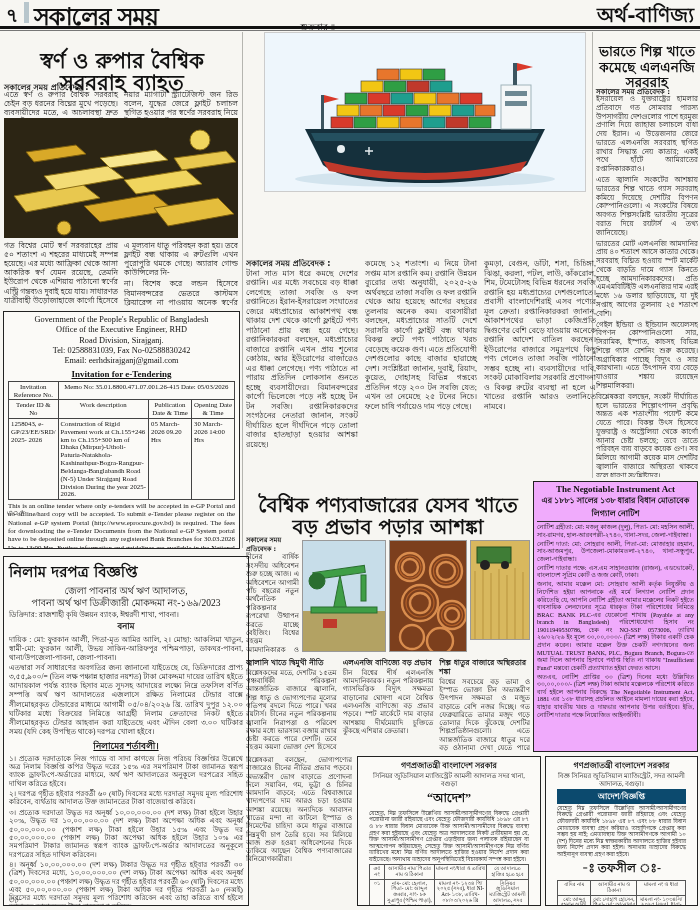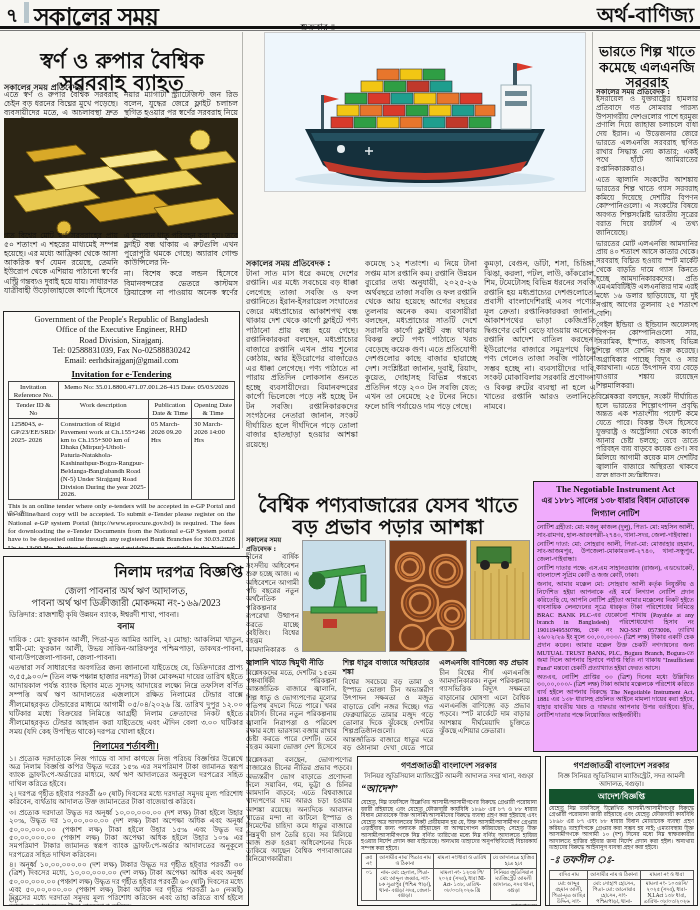--- a/index.html
+++ b/index.html
@@ -21,36 +21,36 @@
   
   .just p{margin:0 0 2px 0;text-align:justify;}
   .byline{font-weight:bold;font-size:8px;font-family:"DejaVu Sans",sans-serif;}
   
   .gold-h{position:absolute;left:4px;top:33px;width:236px;text-align:center;font-size:21px;line-height:1.05;
           font-weight:bold;font-family:"DejaVu Sans",sans-serif;}
   .gold-by{position:absolute;left:4px;top:81px;}
   .gold-top{position:absolute;left:4px;top:90px;width:234px;height:58px;font-size:7.6px;line-height:1.2;
             column-count:2;column-gap:6px;overflow:hidden;}
   .gold-fig{position:absolute;left:4px;top:118px;width:234px;height:120px;background:#2a2418;}
-  .gold-bot{position:absolute;left:4px;top:231px;width:234px;height:66px;font-size:7.6px;line-height:1.2;
+  .gold-bot{position:absolute;left:4px;top:241px;width:234px;height:66px;font-size:7.6px;line-height:1.2;
             column-count:2;column-gap:6px;overflow:hidden;}
   
   .tender{position:absolute;left:3px;top:311px;width:237px;height:238px;border:1.5px solid #222;background:#fbfaf7;
           font-family:"Liberation Serif",serif;padding:3px 4px;overflow:hidden;}
   .tender .org{text-align:center;font-size:8.3px;line-height:1.25;}
   .tender .invt{text-align:center;font-size:9px;font-weight:bold;text-decoration:underline;margin:2px 0;}
   .tender table{width:100%;border-collapse:collapse;font-size:6.8px;line-height:1.15;}
   .tender td,.tender th{border:1px solid #444;padding:1px 2px;vertical-align:top;text-align:left;font-weight:normal;}
   .tender .thc{text-align:center;}
   .tender .para{font-size:6.9px;line-height:1.2;text-align:justify;margin-top:2px;}
   .mark{position:absolute;font-size:9px;color:#444;font-style:italic;}
   
   .auction{position:absolute;left:3px;top:556px;width:246px;height:350px;border:1.5px solid #222;background:#fbfaf7;
            padding:3px 5px;overflow:hidden;}
-  .auction .t1{text-align:right;font-size:15px;font-weight:bold;font-family:"DejaVu Sans",sans-serif;}
+  .auction .t1{text-align:left;font-size:15px;font-weight:bold;font-family:"DejaVu Sans",sans-serif;}
   .auction .t2{text-align:center;font-size:9.5px;line-height:1.3;}
   .auction .ln{font-size:7.4px;line-height:1.25;text-align:justify;}
   .auction .vs{text-align:center;font-size:8.5px;font-weight:bold;margin:1px 0;}
   .auction .terms-t{text-align:center;font-size:9px;font-weight:bold;text-decoration:underline;margin:2px 0 1px;}
   
   .ship-fig{position:absolute;left:264px;top:32px;width:322px;height:160px;border:1px solid #ccc;background:#eaf4fb;}
   .main-h{position:absolute;left:246px;top:195px;width:350px;text-align:center;font-size:26px;line-height:1.12;
           font-weight:bold;font-family:"DejaVu Sans",sans-serif;}
   .main-body{position:absolute;left:246px;top:259px;width:350px;height:212px;display:flex;gap:7px;overflow:hidden;}
   .main-body .col{width:112px;font-size:7.8px;line-height:1.22;}
@@ -70,25 +70,25 @@
          font-weight:bold;font-family:"DejaVu Sans",sans-serif;}
   .lng-by{position:absolute;left:596px;top:86px;}
   .lng-body{position:absolute;left:596px;top:95px;width:102px;height:382px;font-size:7.2px;line-height:1.22;overflow:hidden;}
   
   .legal{position:absolute;left:533px;top:481px;width:165px;height:271px;border:1.5px solid #222;background:#f0abfc;
          padding:2px 3px;overflow:hidden;}
   .legal .te{ text-align:center;font-size:9px;font-weight:bold;}
   .legal .tb{text-align:center;font-size:8px;font-weight:bold;border-bottom:1px solid #333;padding-bottom:1px;margin-bottom:1px;}
   .legal p{font-size:6.2px;line-height:1.22;text-align:justify;margin:0 0 1.5px;}
   
-  .obox{position:absolute;top:756px;border:1.5px solid #222;background:#fbfaf7;padding:2px 3px;overflow:hidden;height:150px;}
+  .obox{position:absolute;top:756px;border:1.5px solid #222;background:#fbfaf7;padding:2px 11px;overflow:hidden;height:150px;}
   .obox .g1{text-align:center;font-size:8px;font-weight:bold;}
   .obox .g2{text-align:center;font-size:6.6px;line-height:1.2;}
-  .obox .ot{font-size:10px;font-weight:bold;margin:1px 0;font-style:italic;}
-  .obox .bar{background:#14532d;color:#fff;text-align:center;font-size:8px;font-weight:bold;margin:1px 0;padding:1px 0;}
+  .obox .ot{text-align:center;font-size:12px;font-weight:bold;margin:1px 0;}
+  .obox .bar{background:#0c4a6e;color:#fff;text-align:center;font-size:8px;font-weight:bold;margin:1px 0;padding:1px 0;}
   .obox p{font-size:5.6px;line-height:1.18;text-align:justify;margin:1px 0;}
   .obox table{width:100%;border-collapse:collapse;font-size:5.2px;line-height:1.15;}
   .obox td,.obox th{border:1px solid #555;padding:1px;text-align:center;vertical-align:top;font-weight:normal;}
   .obox .sig{text-align:right;font-size:5.8px;line-height:1.25;margin-top:2px;}
   .obox-a{left:357px;width:184px;}
   .obox-b{left:545px;width:153px;}
 </style>
 </head>
 <body>
 
@@ -318,27 +318,27 @@
       <circle cx="14" cy="24" r="5" fill="#222"></circle>
       <circle cx="34" cy="24" r="4" fill="#222"></circle>
     </svg>
   </figure>
 
   <div class="com-mid" data-name="commodity-sections">
     <div class="col just" data-name="commodity-section-1">
       <div class="subhead">জ্বালানি খাতে দ্বিমুখী নীতি</div>
       <p>বিশ্লেষকদের মতে, দেশটির ১৫তম পঞ্চবার্ষিকী পরিকল্পনা আন্তর্জাতিক বাজারে জ্বালানি, শিল্প ধাতু ও ভোগ্যপণ্যের মূল্যের গতিপথ বদলে দিতে পারে। খবর রয়টার্স। চীনের নতুন পরিকল্পনায় জ্বালানি নিরাপত্তা ও পরিবেশ রক্ষার মধ্যে ভারসাম্য বজায় রাখার চেষ্টা করতে পারে দেশটি। তবে বৃহত্তম কয়লা ভোক্তা দেশ হিসেবে এখনই এ জ্বালানির ওপর নির্ভরশীলতা কমাচ্ছে না।</p>
     </div>
+    <div class="col just" data-name="commodity-section-3">
+      <div class="subhead">এলএনজি বাণিজ্যে বড় প্রভাব</div>
+      <p>চীন বিশ্বের শীর্ষ এলএনজি আমদানিকারক। নতুন পরিকল্পনায় গ্যাসভিত্তিক বিদ্যুৎ সক্ষমতা বাড়ানোর ঘোষণা এলে বৈশ্বিক এলএনজি বাণিজ্যে বড় প্রভাব পড়বে। স্পট মার্কেটে দাম বাড়ার আশঙ্কায় দীর্ঘমেয়াদি চুক্তিতে ঝুঁকছে এশিয়ার ক্রেতারা।</p>
+    </div>
     <div class="col just" data-name="commodity-section-2">
       <div class="subhead">শিল্প ধাতুর বাজারে অস্থিরতার শঙ্কা</div>
       <p>বিশ্বের সবচেয়ে বড় তামা ও ইস্পাত ভোক্তা চীন অভ্যন্তরীণ উৎপাদন সক্ষমতা ও মজুত বাড়াতে বেশি নজর দিচ্ছে। গত ফেব্রুয়ারিতে তামার মজুদ গড়ে তোলার দিকে ঝুঁকেছে দেশটির শিল্পপ্রতিষ্ঠানগুলো। এতে আন্তর্জাতিক বাজারে ধাতুর দরে বড় ওঠানামা দেখা যেতে পারে বলে সতর্ক করেছেন বিশ্লেষকরা।</p>
-    </div>
-    <div class="col just" data-name="commodity-section-3">
-      <div class="subhead">এলএনজি বাণিজ্যে বড় প্রভাব</div>
-      <p>চীন বিশ্বের শীর্ষ এলএনজি আমদানিকারক। নতুন পরিকল্পনায় গ্যাসভিত্তিক বিদ্যুৎ সক্ষমতা বাড়ানোর ঘোষণা এলে বৈশ্বিক এলএনজি বাণিজ্যে বড় প্রভাব পড়বে। স্পট মার্কেটে দাম বাড়ার আশঙ্কায় দীর্ঘমেয়াদি চুক্তিতে ঝুঁকছে এশিয়ার ক্রেতারা।</p>
     </div>
   </div>
   <div class="com-tail just" data-name="commodity-tail-column">
     <p>বিশ্লেষকরা বলছেন, ভোগ্যপণ্যের বাজারেও চীনের নীতির প্রভাব পড়বে। অভ্যন্তরীণ ভোগ বাড়াতে প্রণোদনা দিলে সয়াবিন, গম, ভুট্টা ও চিনির আমদানি বাড়বে; এতে বিশ্ববাজারে খাদ্যপণ্যের দাম আরও চড়া হওয়ার আশঙ্কা রয়েছে। অন্যদিকে আবাসন খাতের মন্দা না কাটলে ইস্পাত ও সিমেন্টের চাহিদা কমে ধাতুর বাজারে নিম্নমুখী চাপ তৈরি হবে। সব মিলিয়ে আজ শুরু হওয়া অধিবেশনের দিকে তাকিয়ে আছেন বৈশ্বিক পণ্যবাজারের বিনিয়োগকারীরা।</p>
   </div>
 
   <h2 class="lng-h" data-name="lng-headline">ভারতে শিল্প খাতে কমেছে এলএনজি সরবরাহ</h2>
   <div class="lng-by byline" style="position:absolute;font-size:7px;" data-name="lng-byline">সকালের সময় প্রতিবেদক :</div>
   <div class="lng-body just" data-name="lng-article-body">
       <p>ইসরায়েল ও যুক্তরাষ্ট্রের হামলার প্রতিবাদে গত সোমবার পারস্য উপসাগরীয় দেশগুলোর পাশে হরমুজ প্রণালি দিয়ে জাহাজ চলাচলে বাধা দেয় ইরান। এ উত্তেজনার জেরে ভারতে এলএনজি সরবরাহ স্থগিত রাখার সিদ্ধান্ত নেয় কাতার; একই পথে হাঁটে আমিরাতের রপ্তানিকারকরাও।</p>

